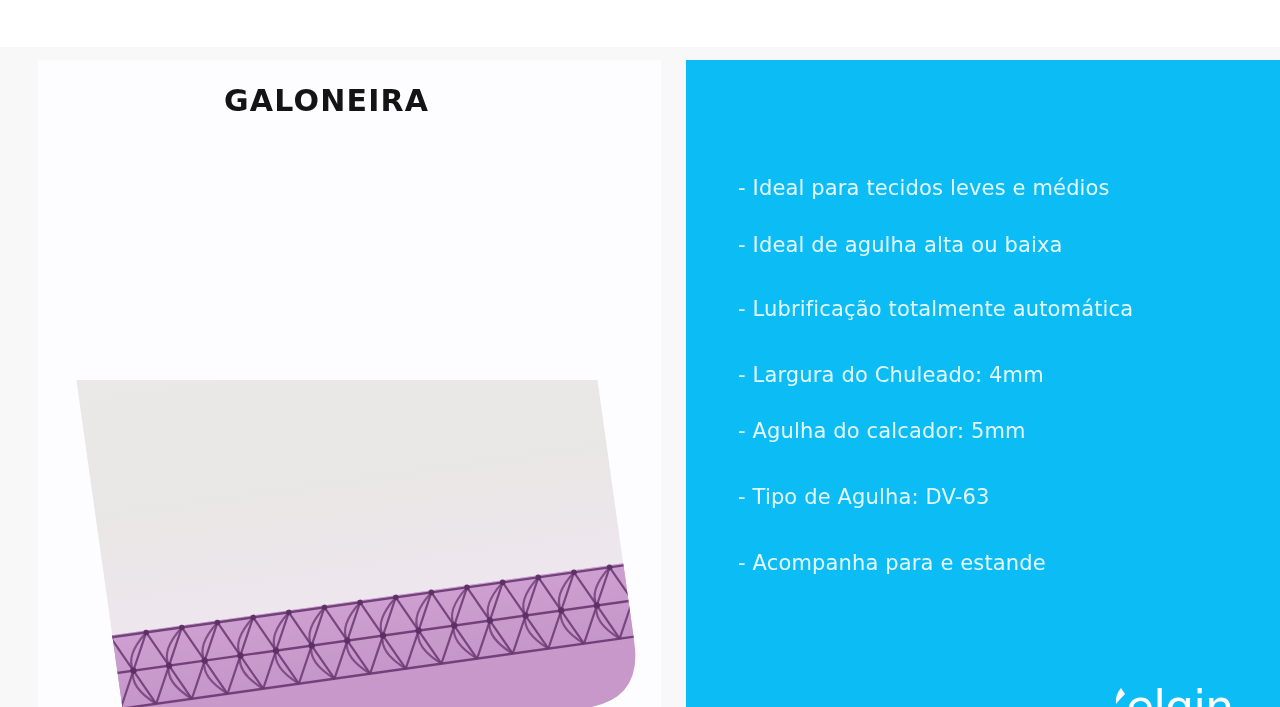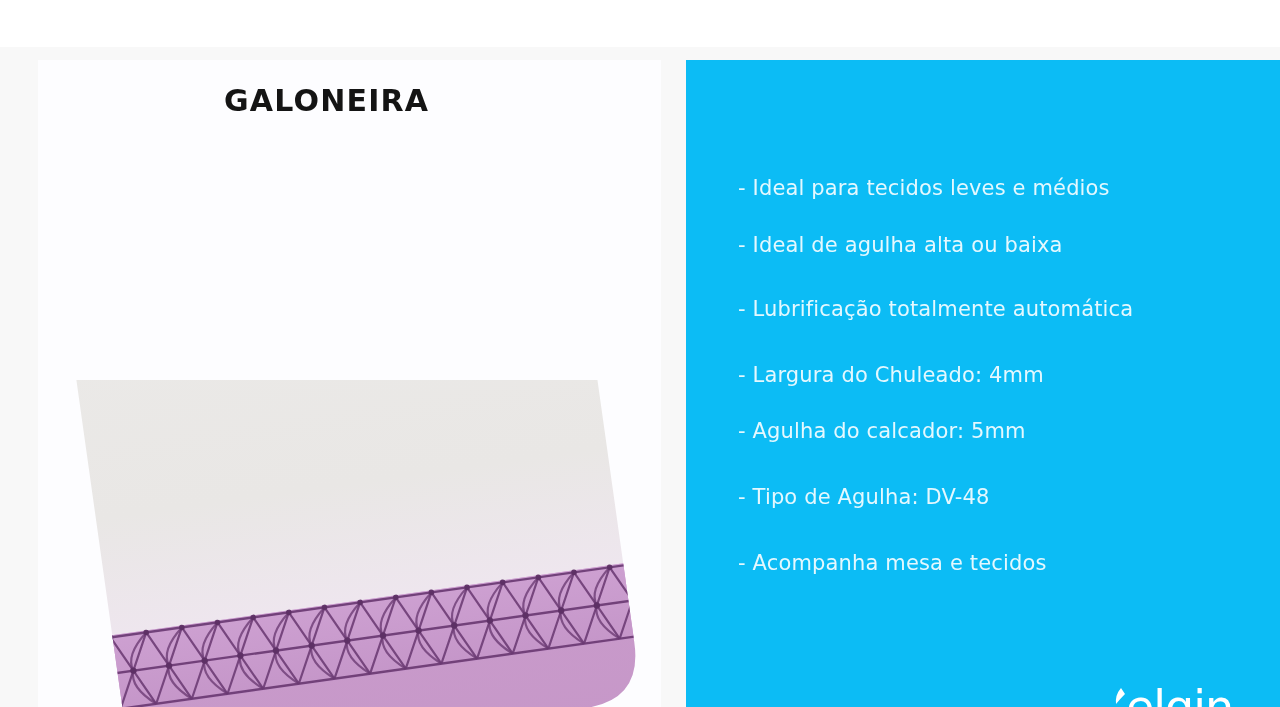--- a/index.html
+++ b/index.html
@@ -331,24 +331,24 @@
       <li class="feature-item" style="top:237px">
         <span class="dash">-</span>&nbsp;<span>Lubrificação totalmente automática</span>
       </li>
       <li class="feature-item" style="top:303px">
         <span class="dash">-</span>&nbsp;<span>Largura do Chuleado: 4mm</span>
       </li>
       <li class="feature-item" style="top:359px">
         <span class="dash">-</span>&nbsp;<span>Agulha do calcador: 5mm</span>
       </li>
       <li class="feature-item" style="top:425px">
-        <span class="dash">-</span>&nbsp;<span>Tipo de Agulha: DV-48</span>
+        <span class="dash">-</span>&nbsp;<span>Tipo de Agulha: DV-63</span>
       </li>
       <li class="feature-item" style="top:491px">
-        <span class="dash">-</span>&nbsp;<span>Acompanha mesa e tecidos</span>
+        <span class="dash">-</span>&nbsp;<span>Acompanha para e estande</span>
       </li>
     </ul>
 
     <div id="brand-logo">
       <svg viewBox="0 0 160 58" width="160" height="58" xmlns="http://www.w3.org/2000/svg">
 
         <path d="M 9 10 Q 3 17 4 26 Q 8 21 13 16 Z" fill="#ffffff"></path>
         <text x="14" y="45" font-family="DejaVu Sans, sans-serif" font-size="46" font-weight="400" letter-spacing="-1" fill="#ffffff">elgin</text>
       </svg>
     </div>

